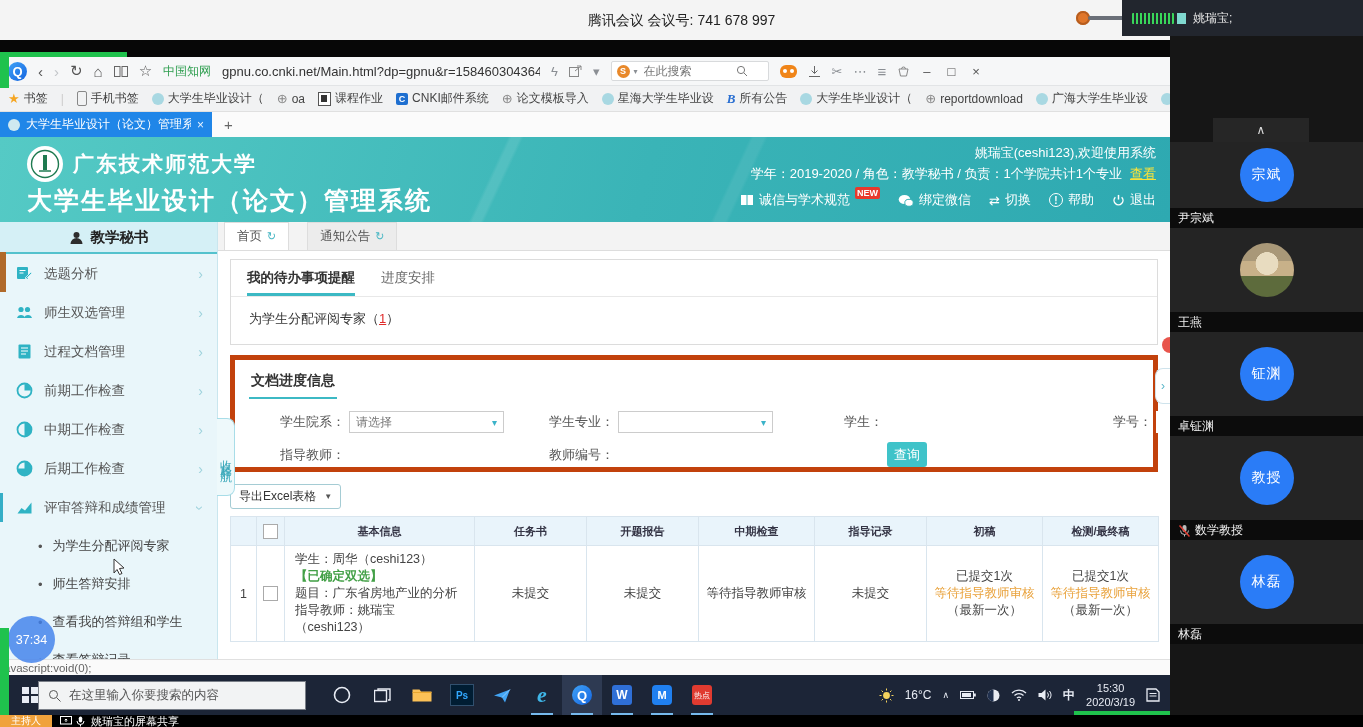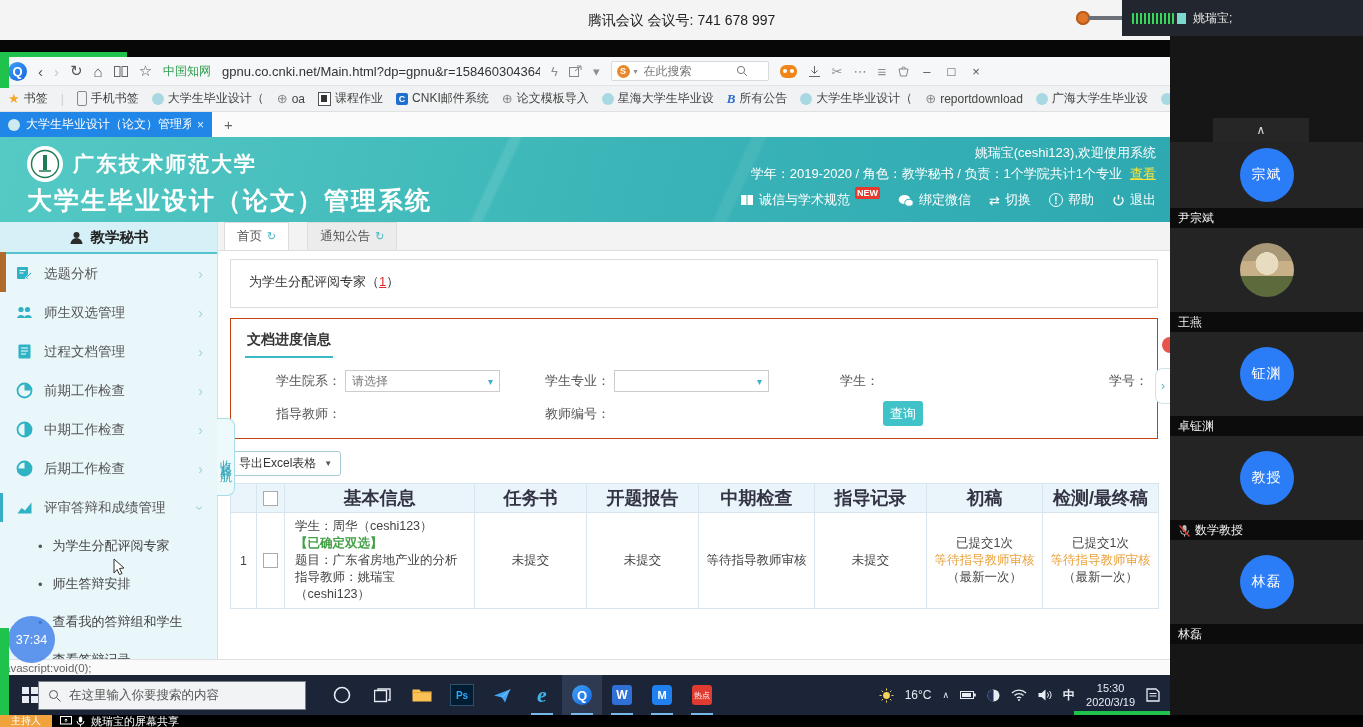--- a/index.html
+++ b/index.html
@@ -95,36 +95,36 @@
 .ptab{height:27px;display:flex;align-items:center;gap:5px;padding:0 12px;font-size:12.5px;color:#555;background:#ececec;border:1px solid #ddd;border-bottom:none}
 .ptab.active{background:#fff}
 .ptab .rf{color:#49b7c4;font-size:11px}
 .main-inner{padding:8px 12px}
 .panel{border:1px solid #dcdcdc}
 .panel-tabs{height:36px;border-bottom:1px solid #e8e8e8;display:flex;align-items:flex-end;gap:26px;padding:0 16px}
 .ptl{font-size:13.5px;color:#666;padding-bottom:9px}
 .ptl.active{font-weight:bold;color:#333;border-bottom:3px solid #3cb9c4;padding-bottom:6px}
 .todo-body{padding:13px 18px 16px;font-size:13px;color:#333}
 .todo-count{color:#e02a2a;text-decoration:underline}
-.progress-panel{margin-top:10px;border:1px solid #c2410c;padding-bottom:12px}
+.progress-panel{margin-top:10px;border:5px solid #c2410c;}
 .sec-title{display:inline-block;margin:9px 0 0 14px;font-size:14px;font-weight:bold;color:#333;border-bottom:2px solid #3cb9c4;padding:3px 2px 7px}
 .form{display:grid;grid-template-columns:1fr 1fr 1fr 1fr 1fr;row-gap:9px;margin-top:12px}
 .fcell{display:flex;align-items:center}
 .flabel{width:110px;text-align:right;font-size:13px;color:#555;flex:none}
 .fctl{width:155px;height:22px;border:1px solid #ccc;background:#fff;box-sizing:border-box;margin-left:4px}
 .fselect{display:flex;align-items:center;justify-content:space-between;padding:0 6px;font-size:12px;color:#777}
 .fselect .car{color:#3bb3c9;font-size:10px}
 .finput{border:0;outline:0;padding:0 5px;font-size:12px;font-family:inherit}
 .qbtn{margin-left:114px;width:40px;height:25px;background:#3fc3c9;color:#fff;border:none;border-radius:3px;font-size:13px;font-family:inherit}
 .export-row{margin-top:12px}
 .export-btn{display:inline-flex;align-items:center;gap:8px;border:1px solid #a5ccd4;border-radius:3px;background:#fff;padding:3px 8px;font-size:12px;color:#333;font-family:inherit}
 .export-btn .car{font-size:8px;color:#555}
 table.grid{margin-top:7px;width:928px;border-collapse:collapse;table-layout:fixed}
 table.grid th,table.grid td{border:1px solid #d9e5ee}
-table.grid th{height:26px;background:#e9f4fb;font-size:18px;color:#334;font-weight:bold}
+table.grid th{height:26px;background:#e9f4fb;font-size:11px;color:#334;font-weight:bold}
 table.grid td{font-size:12.5px;color:#444;text-align:center;vertical-align:middle}
 .cb{display:inline-block;width:13px;height:13px;border:1px solid #aaa;background:#fff;vertical-align:middle}
 .info-td{text-align:left !important;padding:5px 10px;font-size:12px;line-height:17px}
 .green{color:#43a047;font-weight:bold}
 .orange{color:#e9a23b}
 .stack span{display:block;line-height:17px}
 .statusbar{position:absolute;left:0;top:602px;width:1170px;height:16px;background:#fafafa;border-top:1px solid #e0e0e0;font-size:11.5px;color:#666;line-height:16px;padding-left:4px;box-sizing:border-box}
 .expander{position:absolute;right:0;top:311px;width:14px;height:34px;background:#fff;border:1px solid #cfe3ec;border-right:none;border-radius:8px 0 0 8px;color:#5bb6c9;display:flex;align-items:center;justify-content:center;font-size:12px;z-index:4}
 .floater{position:absolute;left:1162px;top:280px;width:16px;height:16px;border-radius:50%;background:#e8554c;z-index:4}
 
@@ -488,20 +488,24 @@
           </div>
           <div class="ptab">
             <span>通知公告</span>
             <span class="rf">↻</span>
           </div>
         </div>
 
         <div class="main-inner">
 
           <div class="panel">
+            <div class="panel-tabs">
+              <span class="ptl active">我的待办事项提醒</span>
+              <span class="ptl">进度安排</span>
+            </div>
             <div class="todo-body">
               <span>为学生分配评阅专家（</span><span class="todo-count">1</span><span>）</span>
             </div>
           </div>
 
           <div class="progress-panel">
             <span class="sec-title">文档进度信息</span>
             <div class="form">
               <div class="fcell">
                 <span class="flabel">学生院系：</span>

